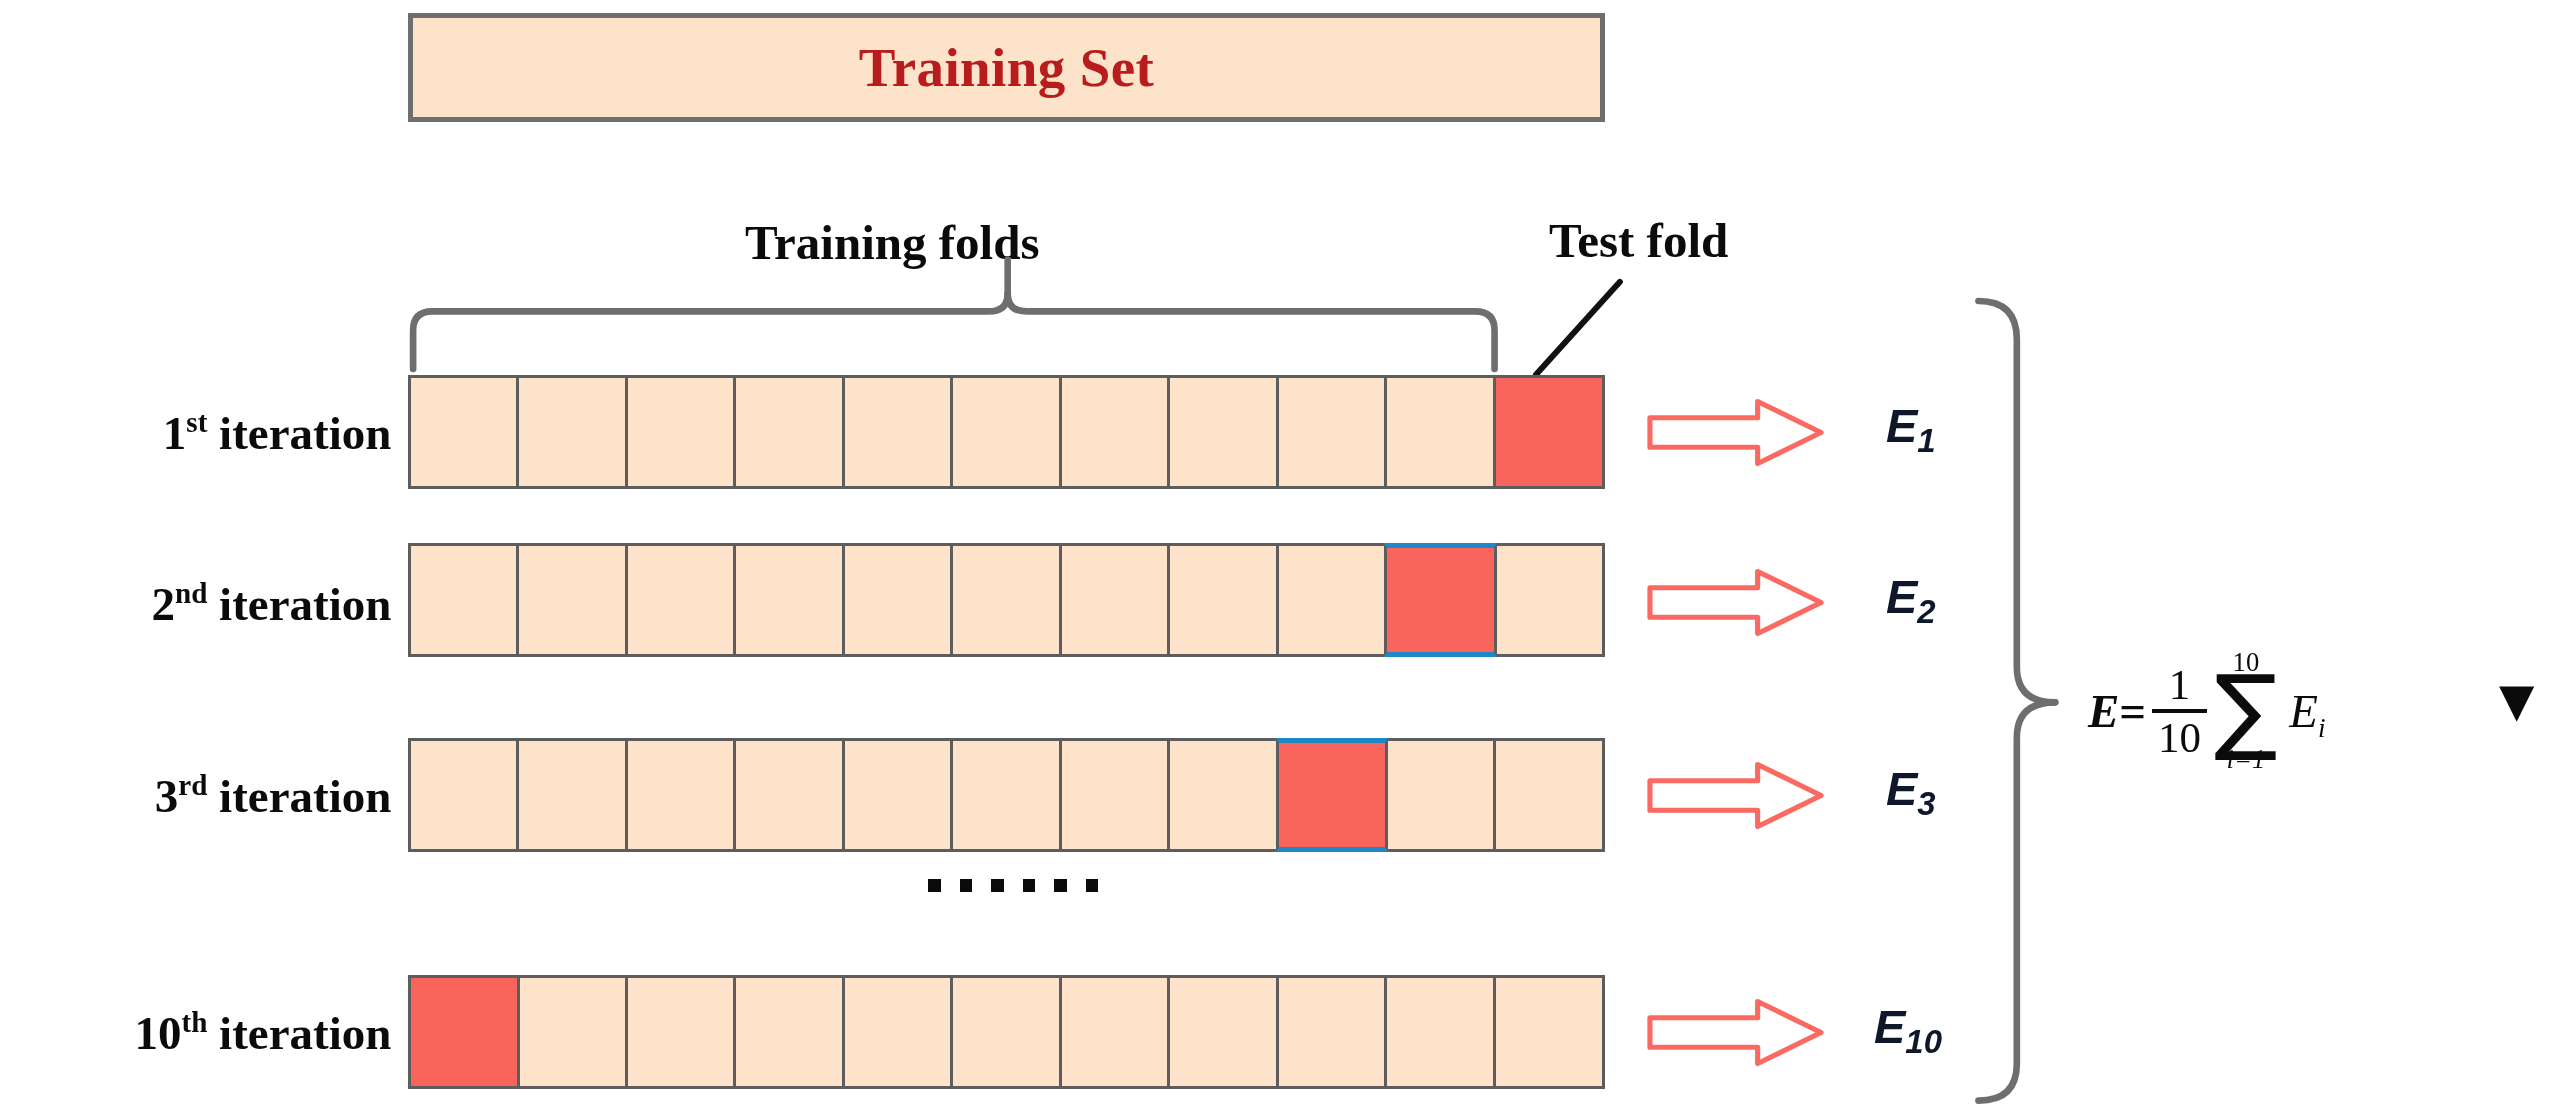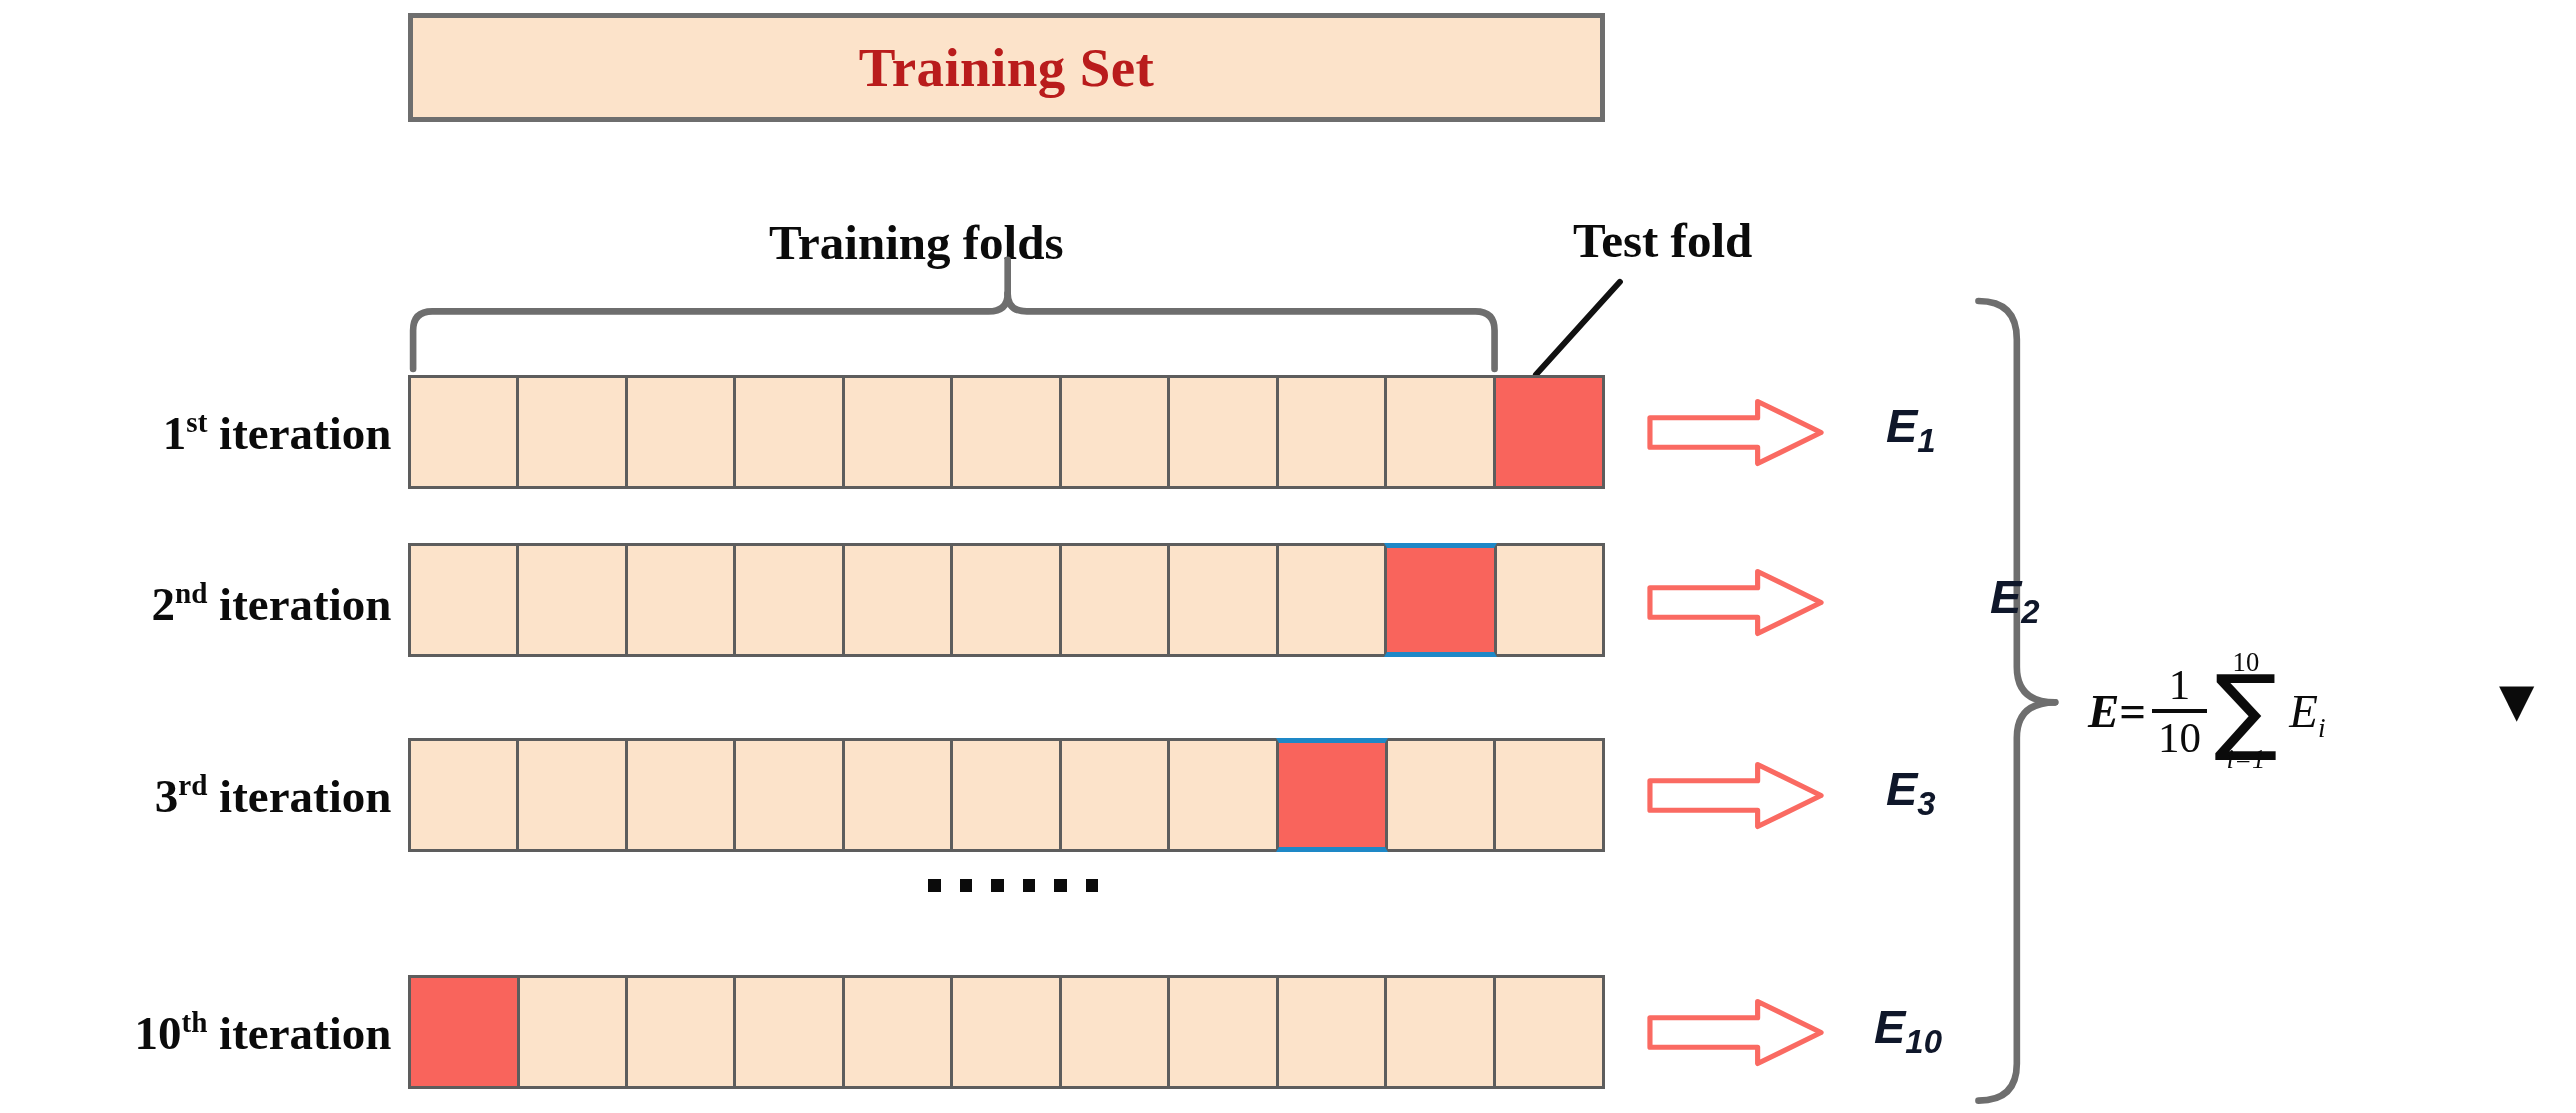--- a/index.html
+++ b/index.html
@@ -39,21 +39,20 @@
   }
 
   
   .caption {
     position: absolute;
     font-family: "Liberation Serif", "DejaVu Serif", serif;
     font-weight: bold;
     font-size: 49px;
     color: #0b0b0b;
     white-space: nowrap;
-    margin-left: 24px;
   }
   #caption-training-folds { left: 745px; top: 214px; }
   #caption-test-fold { left: 1549px; top: 212px; }
 
   
   #overlay {
     position: absolute;
     left: 0;
     top: 0;
     width: 2576px;
@@ -138,21 +137,21 @@
     font-size: 47px;
     color: #0f172a;
     white-space: nowrap;
   }
   .e-label sub {
     font-size: 0.70em;
     vertical-align: sub;
     line-height: 0;
   }
   .e-1  { left: 1886px; top: 398px; }
-  .e-2  { left: 1990px; top: 569px; text-align: right; }
+  .e-2  { left: 1886px; top: 569px; text-align: right; }
   .e-3  { left: 1886px; top: 761px; }
   .e-10 { left: 1874px; top: 999px; }
 
   
   #ellipsis {
     position: absolute;
     left: 928px;
     top: 879px;
     display: flex;
     gap: 19px;

